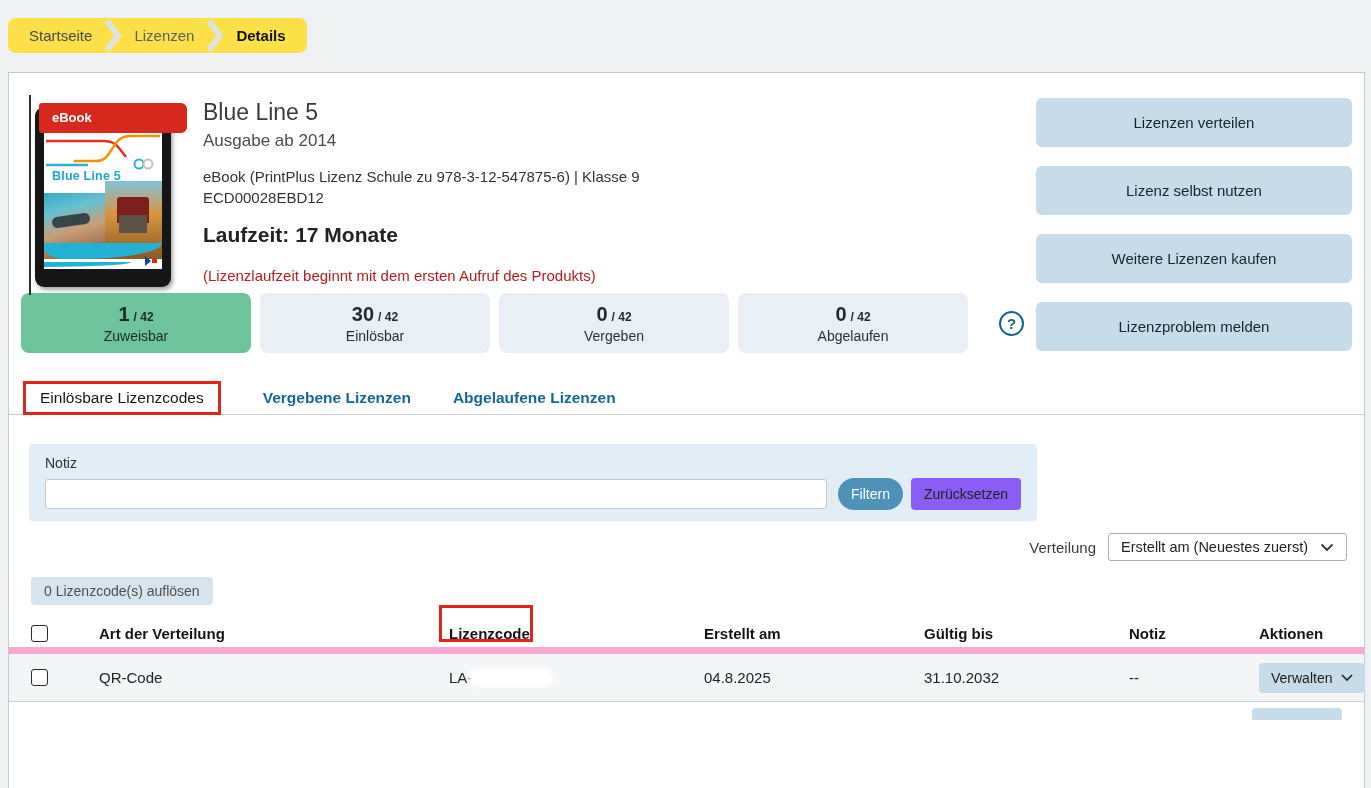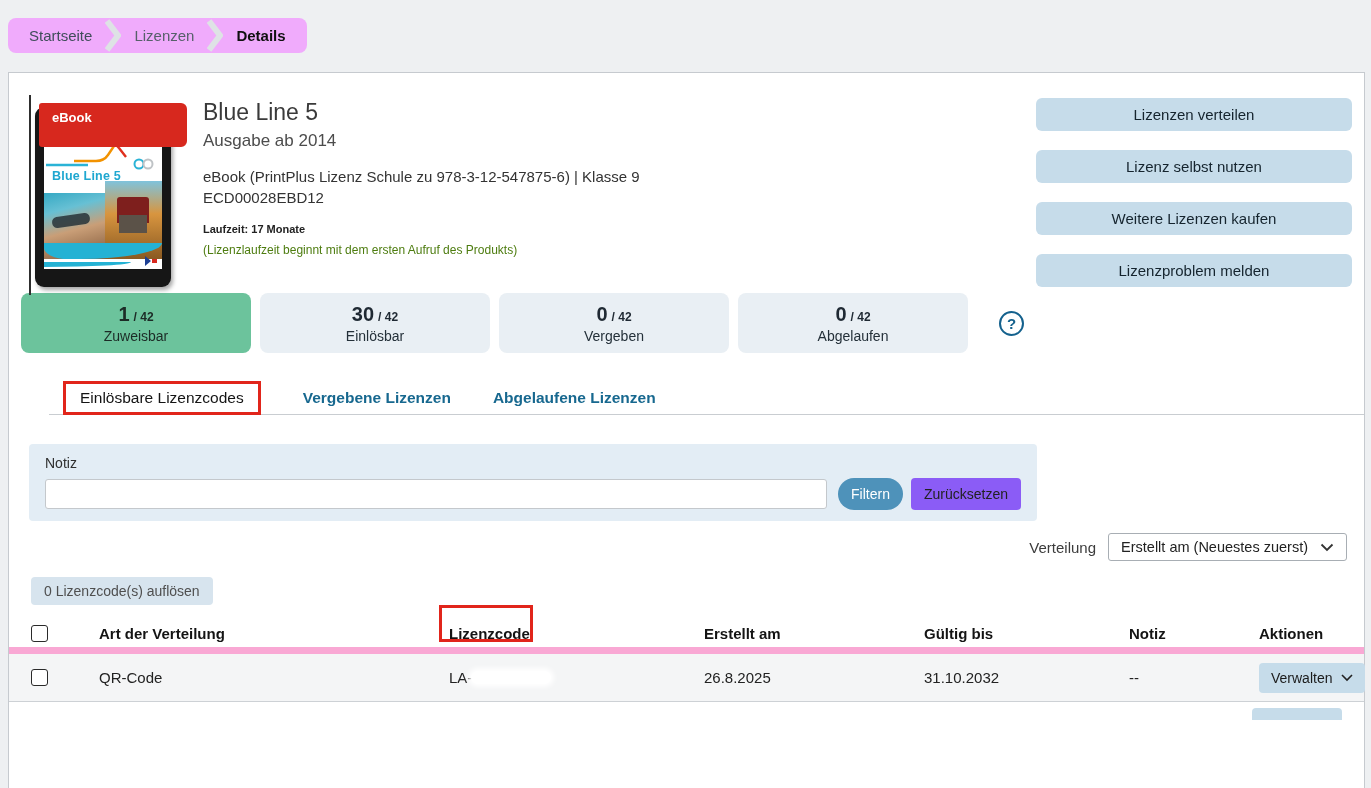--- a/index.html
+++ b/index.html
@@ -7,85 +7,85 @@
   body {
     width:1371px; height:788px; overflow:hidden; position:relative;
     background:#eef0f2;
     font-family:"Liberation Sans", sans-serif;
     color:#222;
   }
   
   .breadcrumb {
     position:absolute; top:18px; left:8px; height:35px;
     display:flex; align-items:center;
-    background:#f0abfc; border-radius:8px; padding:0 2px;
+    background:#fde047; border-radius:8px; padding:0 2px;
   }
   .crumb { padding:0 19px; font-size:15px; color:#3f4d5a; cursor:pointer; white-space:nowrap; }
   .crumb.middle { color:#56606a; }
   .crumb.current { color:#101010; font-weight:bold; }
   .crumb-sep { display:flex; align-items:center; height:35px; margin:0 -6px; }
   
   .panel {
     position:absolute; top:72px; left:8px; width:1357px; height:760px;
     background:#fff; border:1px solid #c6cacf;
   }
   
   .product-section { position:relative; height:220px; padding:24px 0 0 22px; }
   .cover-wrap { position:absolute; left:14px; top:22px; width:166px; height:202px; }
   .edge-line { position:absolute; left:6px; top:0; width:2px; height:200px; background:#2e2e2e; }
   .tablet { position:absolute; left:12px; top:12px; width:136px; height:180px; background:#161616; border-radius:9px; box-shadow:2px 3px 4px rgba(0,0,0,.35); }
   .screen { position:absolute; left:21px; top:36px; width:118px; height:138px; background:#fff; overflow:hidden; }
   .ebook-banner {
-    position:absolute; left:16px; top:8px; width:148px; height:44px;
+    position:absolute; left:16px; top:8px; width:148px; height:30px;
     background:#d7281e; border-radius:3px 6px 6px 3px; z-index:3;
     color:#fff; font-weight:bold; font-size:13px; line-height:30px; padding-left:13px;
   }
   .cover-lines { position:absolute; top:0; left:0; }
   .cover-title { position:absolute; top:38px; left:8px; color:#1fa7d0; font-weight:bold; font-size:12.5px; letter-spacing:.2px; }
   .photo-left { position:absolute; top:62px; left:0; width:61px; height:66px;
     background:linear-gradient(165deg,#35a9c4 0%,#67c0d4 26%,#c99e77 55%,#7e5637 100%); }
   .photo-left::after { content:""; position:absolute; top:22px; left:8px; width:38px; height:11px; background:#273238; border-radius:5px; transform:rotate(-8deg); opacity:.85; }
   .photo-right { position:absolute; top:50px; left:61px; width:57px; height:78px;
     background:linear-gradient(180deg,#7fc3dc 0%,#d8953f 42%,#8a5a22 100%); }
   .photo-right::before { content:""; position:absolute; top:16px; left:12px; width:32px; height:26px; background:#7e1f1d; border-radius:3px 3px 0 0; }
   .photo-right::after { content:""; position:absolute; top:34px; left:14px; width:28px; height:18px; background:#5b5248; }
   .wave { position:absolute; top:112px; left:0; width:100%; height:16px; background:#24b2d4; border-radius:0 0 70% 20% / 0 0 100% 70%; }
   .wave2 { position:absolute; top:131px; left:0; width:74%; height:5px; background:#24b2d4; border-radius:0 0 100% 0; }
   .klett-logo { position:absolute; bottom:2px; right:4px; }
   .product-info { margin-left:172px; padding-top:2px; }
   .p-title { font-size:23px; color:#3a3a3a; }
   .p-sub { font-size:17px; color:#4c4c4c; margin-top:5px; }
   .p-desc { font-size:15px; color:#333; margin-top:17px; }
   .p-code { font-size:15px; color:#333; margin-top:4px; }
-  .p-duration { font-size:11px; color:#222; font-weight:600; margin-top:17px; }
-  .p-note { font-size:12px; color:#4d7c0f; margin-top:8px; }
+  .p-duration { font-size:21px; color:#222; font-weight:600; margin-top:17px; }
+  .p-note { font-size:15px; color:#b91c1c; margin-top:20px; }
   
   .actions-col { position:absolute; top:25px; right:12px; width:316px; }
   .action-btn {
-    display:block; width:100%; height:33px; margin-bottom:19px;
+    display:block; width:100%; height:49px; margin-bottom:19px;
     background:#c6dcea; border:none; border-radius:6px;
     font-size:15px; color:#15242e; font-family:inherit; cursor:pointer;
   }
   
   .stats-row { display:flex; align-items:center; gap:9px; padding-left:12px; }
   .stat-card { width:230px; height:60px; border-radius:8px; background:#e9eff4;
     display:flex; flex-direction:column; align-items:center; justify-content:center; }
   .stat-card.green { background:#6cc39c; }
   .stat-value-row { display:flex; align-items:baseline; color:#1f2933; }
   .stat-card.green .stat-value-row, .stat-card.green .stat-label { color:#1c2b26; }
   .stat-value { font-size:20px; font-weight:bold; }
   .stat-total { font-size:12px; font-weight:bold; margin-left:4px; }
   .stat-label { font-size:14px; color:#243039; margin-top:2px; }
   .help-icon {
     margin-left:22px; width:25px; height:25px; border-radius:50%;
     border:2.5px solid #14618d; color:#14618d; font-weight:bold; font-size:15px;
     display:flex; align-items:center; justify-content:center; cursor:pointer; background:#fff;
   }
   
-  .tabs-row { position:relative; margin-top:28px; height:34px; display:flex; align-items:center; padding-left:14px; gap:42px;margin-left:40px; }
+  .tabs-row { position:relative; margin-top:28px; height:34px; display:flex; align-items:center; padding-left:14px; gap:42px; }
   .tabs-row::after { content:""; position:absolute; left:0; right:0; bottom:0; height:1px; background:#c9cdd1; }
   .tab { font-size:15.5px; color:#17688f; font-weight:600; cursor:pointer; white-space:nowrap; }
   .tab.active {
     position:relative; z-index:1; color:#141414; font-weight:400;
     background:#fff; border:3px solid #e1251b;
     height:34px; display:flex; align-items:center; padding:0 14px;
   }
   
   .info-strip { margin:15px 10px 0; background:#f4f5f6; padding:19px 16px; font-size:15px; color:#333; }
   .info-strip .it { font-style:italic; }
@@ -269,21 +269,21 @@
 
     <div class="trow">
       <div class="cell">
           <div class="cb"></div>
         </div>
       <div class="cell">QR-Code</div>
       <div class="cell code-cell">
         <span>LA-</span>
         <span class="redaction"></span>
       </div>
-      <div class="cell">26.8.2025</div>
+      <div class="cell">04.8.2025</div>
       <div class="cell">31.10.2032</div>
       <div class="cell">--</div>
       <div class="cell">
         <button class="verwalten-btn">
           <span>Verwalten</span>
           <svg width="12" height="8" viewBox="0 0 12 8">
               <path d="M1 1 L6 6 L11 1" stroke="#222" stroke-width="1.6" fill="none"></path>
             </svg>
         </button>
       </div>

